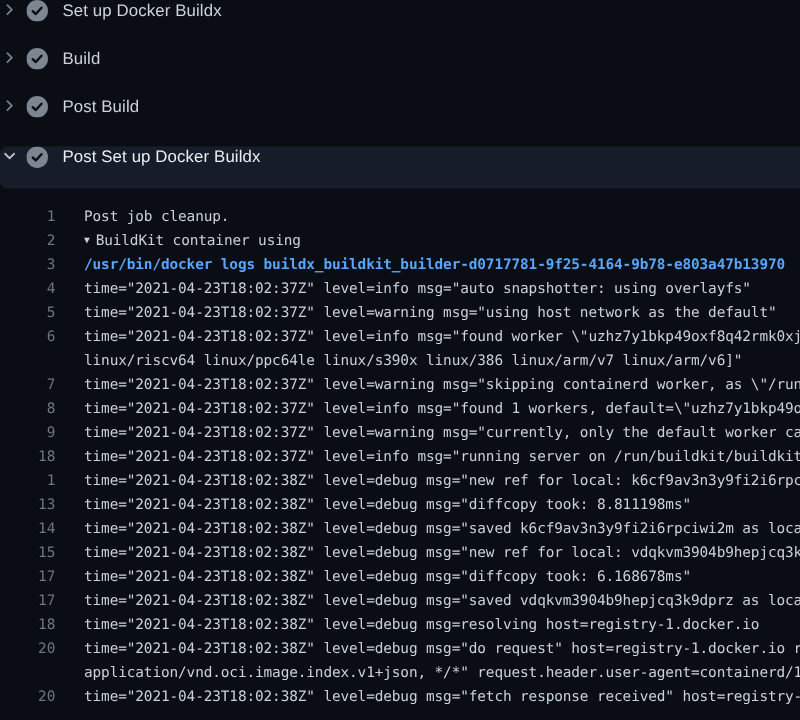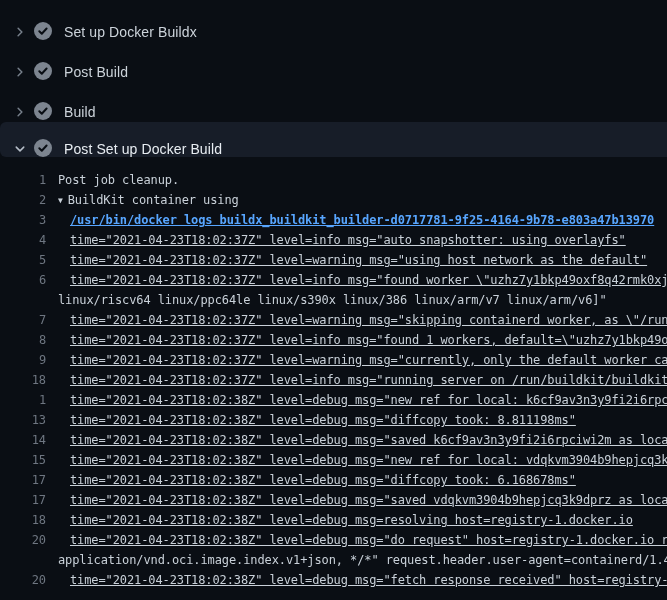--- a/index.html
+++ b/index.html
@@ -15,23 +15,22 @@
     --cmd-blue: #58a6ff;
   }
   * { margin: 0; padding: 0; box-sizing: border-box; }
   html, body { width: 667px; height: 600px; overflow: hidden; }
   body {
     background: var(--page-bg);
     font-family: "Liberation Sans", "DejaVu Sans", sans-serif;
   }
   .step-row {
     display: flex;
-    align-items: flex-end;
+    align-items: flex-start;
     height: 40px;
-    padding-left: 12px;
     cursor: pointer;
   }
   .step-row .chev {
     width: 16px; height: 16px;
     display: flex; align-items: center; justify-content: center;
     margin-right: 6px;
     color: var(--chevron);
     flex: 0 0 auto;
   }
   .step-row.expanded {
@@ -67,26 +66,26 @@
     overflow: hidden;
   }
   .log-num {
     flex: 0 0 46px;
     width: 46px;
     text-align: right;
     color: var(--line-num);
     cursor: pointer;
   }
   .log-content {
-    margin-left: 12px;
+    margin-left: 24px;
     color: var(--log-text);
     display: flex;
     align-items: center;
   }
-  .log-content.indent1 { margin-left: 24px; text-decoration: underline; }
+  .log-content.indent1 { margin-left: 24px; }
   .log-content.cmd { color: var(--cmd-blue); font-weight: bold; }
   .group-arrow {
     font-size: 8px;
     color: var(--log-text);
     margin-right: 5px;
     display: inline-block;
     transform: translateY(-0.5px);
   }
   svg { display: block; }
 </style>
@@ -113,49 +112,49 @@
         <svg width="12" height="12" viewBox="0 0 16 16">
           <path d="M5.5 3 L10.5 8 L5.5 13" fill="none" stroke="currentColor" stroke-width="2" stroke-linecap="round" stroke-linejoin="round"></path>
         </svg>
       </span>
       <span class="check-wrap">
         <svg width="18" height="18" viewBox="0 0 18 18">
           <circle cx="9" cy="9" r="9" fill="var(--check-fill)"></circle>
           <path d="M5.3 9.3 L7.8 11.7 L12.6 6.5" fill="none" stroke="var(--page-bg)" stroke-width="2" stroke-linecap="round" stroke-linejoin="round"></path>
         </svg>
       </span>
-      <span class="step-label">Post Build</span>
+      <span class="step-label">Build</span>
     </div>
     <div class="step-row">
       <span class="chev">
         <svg width="12" height="12" viewBox="0 0 16 16">
           <path d="M5.5 3 L10.5 8 L5.5 13" fill="none" stroke="currentColor" stroke-width="2" stroke-linecap="round" stroke-linejoin="round"></path>
         </svg>
       </span>
       <span class="check-wrap">
         <svg width="18" height="18" viewBox="0 0 18 18">
           <circle cx="9" cy="9" r="9" fill="var(--check-fill)"></circle>
           <path d="M5.3 9.3 L7.8 11.7 L12.6 6.5" fill="none" stroke="var(--page-bg)" stroke-width="2" stroke-linecap="round" stroke-linejoin="round"></path>
         </svg>
       </span>
-      <span class="step-label">Build</span>
+      <span class="step-label">Post Build</span>
     </div>
     <div class="step-row expanded">
       <span class="chev">
         <svg width="12" height="12" viewBox="0 0 16 16">
           <path d="M3 5.5 L8 10.5 L13 5.5" fill="none" stroke="currentColor" stroke-width="2" stroke-linecap="round" stroke-linejoin="round"></path>
         </svg>
       </span>
       <span class="check-wrap">
         <svg width="18" height="18" viewBox="0 0 18 18">
           <circle cx="9" cy="9" r="9" fill="var(--check-fill)"></circle>
           <path d="M5.3 9.3 L7.8 11.7 L12.6 6.5" fill="none" stroke="var(--page-bg)" stroke-width="2" stroke-linecap="round" stroke-linejoin="round"></path>
         </svg>
       </span>
-      <span class="step-label">Post Set up Docker Build</span>
+      <span class="step-label">Post Set up Docker Buildx</span>
     </div>
   </div>
 <div id="log-area" class="log-area">
     <div class="log-row"><span class="log-num">1</span><span class="log-content">Post job cleanup.</span></div>
     <div class="log-row"><span class="log-num">2</span><span class="log-content"><span class="group-arrow">▼</span><span>BuildKit container using</span></span></div>
     <div class="log-row"><span class="log-num">3</span><span class="log-content indent1 cmd">/usr/bin/docker logs buildx_buildkit_builder-d0717781-9f25-4164-9b78-e803a47b13970</span></div>
     <div class="log-row"><span class="log-num">4</span><span class="log-content indent1">time="2021-04-23T18:02:37Z" level=info msg="auto snapshotter: using overlayfs"</span></div>
     <div class="log-row"><span class="log-num">5</span><span class="log-content indent1">time="2021-04-23T18:02:37Z" level=warning msg="using host network as the default"</span></div>
     <div class="log-row"><span class="log-num">6</span><span class="log-content indent1">time="2021-04-23T18:02:37Z" level=info msg="found worker \"uzhz7y1bkp49oxf8q42rmk0xj</span></div>
     <div class="log-row"><span class="log-num"></span><span class="log-content">linux/riscv64 linux/ppc64le linux/s390x linux/386 linux/arm/v7 linux/arm/v6]"</span></div>

